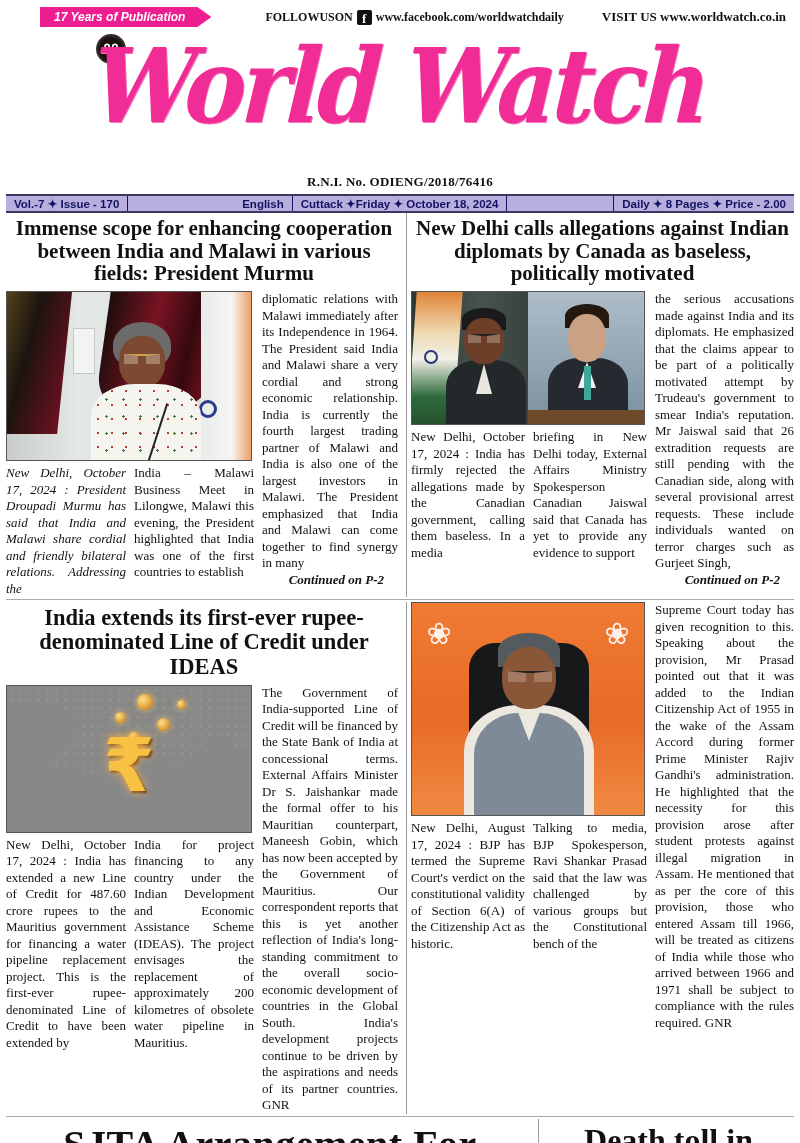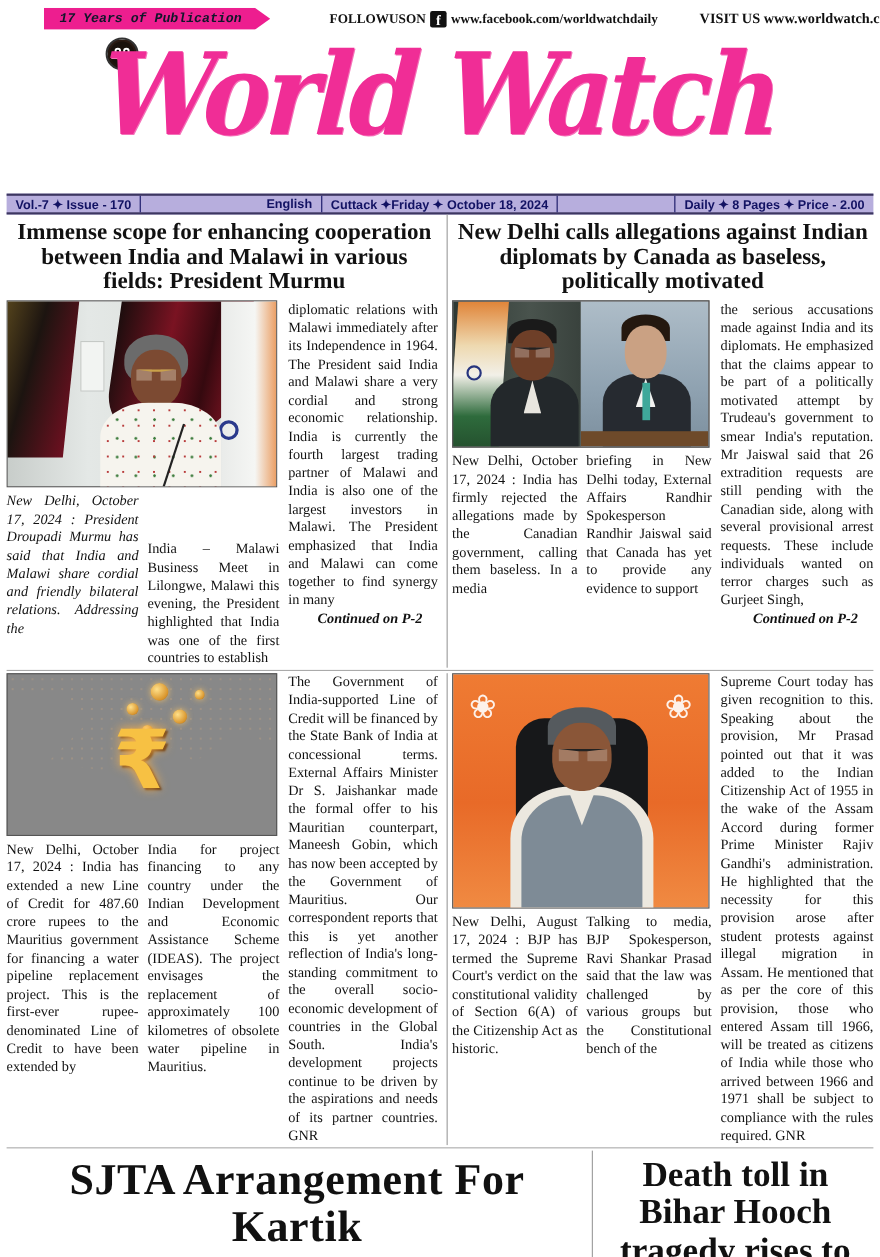--- a/index.html
+++ b/index.html
@@ -2,21 +2,21 @@
 <html><head>
 <meta charset="utf-8">
 <style>
   * { margin:0; padding:0; box-sizing:border-box; }
   html,body { background:#fff; }
   body { width:800px; font-family:"Liberation Serif", serif; color:#111; }
   .page { width:800px; min-height:1143px; padding:4px 6px 10px 6px; position:relative; }
 
   
   .topstrip { display:flex; align-items:center; height:26px; gap:10px; }
-  .pink-banner { background:#ed1e8f; color:#0f172a; font-family:Liberation Mono, monospace;
+  .pink-banner { background:#ed1e8f; color:#ffffff; font-family:Liberation Sans, sans-serif;
     font-style:italic; font-weight:bold; font-size:12px; padding:3px 26px 3px 14px; margin-left:34px;
     clip-path:polygon(0 0, calc(100% - 14px) 0, 100% 50%, calc(100% - 14px) 100%, 0 100%); white-space:nowrap; }
   .follow { display:flex; align-items:center; gap:4px; font-family:"Liberation Serif",serif;
     font-weight:bold; font-size:12px; margin-left:44px; white-space:nowrap; }
   .fb-icon { display:inline-flex; width:15px; height:15px; background:#111; color:#fff;
     font-family:"Liberation Serif",serif; font-weight:bold; align-items:flex-end; justify-content:center;
     font-size:13px; line-height:13px; border-radius:2px; }
   .visit { font-weight:bold; font-size:13px; margin-left:28px; white-space:nowrap; }
 
   
@@ -153,20 +153,21 @@
         <circle cx="15" cy="15" r="13" fill="#1a120c"></circle>
         <circle cx="10.5" cy="12" r="3.4" fill="#fff"></circle>
           <circle cx="19.5" cy="12" r="3.4" fill="#fff"></circle>
         <circle cx="10.5" cy="12" r="1.4" fill="#000"></circle>
           <circle cx="19.5" cy="12" r="1.4" fill="#000"></circle>
         <path d="M9 19 q6 5 12 0" stroke="#d33" stroke-width="2" fill="none"></path>
       </svg>
     </div>
     <div class="mast-title">World Watch</div>
   </div>
+  <div class="rni">R.N.I. No. ODIENG/2018/76416</div>
 
   <div class="infobar">
     <span class="seg">Vol.-7  ✦  Issue - 170</span>
     <span class="sep"></span>
     <span class="sp"></span>
     <span class="seg">English</span>
     <span class="sep"></span>
     <span class="seg">Cuttack   ✦Friday ✦  October 18, 2024</span>
     <span class="sep"></span>
     <span class="sp"></span>
@@ -186,21 +187,21 @@
             <div class="flag-in"></div>
             <div class="chakra"></div>
             <div class="hair"></div>
             <div class="face"></div>
             <div class="glasses"></div>
             <div class="saree"></div>
             <div class="mic"></div>
           </div>
           <div class="cols">
             <div class="body-txt" style="width:120px;font-style:italic;">New Delhi, October 17, 2024 : President Droupadi Murmu has said that India and Malawi share cordial and friendly bilateral relations. Addressing the</div>
-            <div class="body-txt" style="width:120px;margin-top:44px;">India – Malawi Business Meet in Lilongwe, Malawi this evening, the President highlighted that India was one of the first countries to establish</div>
+            <div class="body-txt" style="width:120px;">India – Malawi Business Meet in Lilongwe, Malawi this evening, the President highlighted that India was one of the first countries to establish</div>
           </div>
         </div>
         <div style="width:136px;">
           <div class="body-txt">diplomatic relations with Malawi immediately after its Independence in 1964. The President said India and Malawi share a very cordial and strong economic relationship. India is currently the fourth largest trading partner of Malawi and India is also one of the largest investors in Malawi. The President emphasized that India and Malawi can come together to find synergy in many</div>
           <div class="body-txt cont">Continued on P-2</div>
         </div>
       </div>
     </div>
 
     <div class="vrule"></div>
@@ -223,49 +224,50 @@
               <div class="suit"></div>
               <div class="shirt"></div>
               <div class="tie"></div>
               <div class="hair"></div>
               <div class="face"></div>
               <div class="podium"></div>
             </div>
           </div>
           <div class="cols">
             <div class="body-txt" style="width:114px;">New Delhi, October 17, 2024 : India has firmly rejected the allegations made by the Canadian government, calling them baseless. In a media</div>
-            <div class="body-txt" style="width:114px;">briefing in New Delhi today, External Affairs Randhir Spokesperson Randhir Jaiswal said that Canada has yet to provide any evidence to support</div>
+            <div class="body-txt" style="width:114px;">briefing in New Delhi today, External Affairs Ministry Spokesperson Canadian Jaiswal said that Canada has yet to provide any evidence to support</div>
           </div>
         </div>
         <div style="flex:1;">
           <div class="body-txt">the serious accusations made against India and its diplomats. He emphasized that the claims appear to be part of a politically motivated attempt by Trudeau's government to smear India's reputation. Mr Jaiswal said that 26 extradition requests are still pending with the Canadian side, along with several provisional arrest requests. These include individuals wanted on terror charges such as Gurjeet Singh,</div>
           <div class="body-txt cont">Continued on P-2</div>
         </div>
       </div>
     </div>
   </div>
 
   <div class="hrule"></div>
 
   <div class="row">
     <div class="col-l">
+      <h2 class="head head-b">India extends its first-ever rupee-denominated Line of Credit under IDEAS</h2>
       <div style="display:flex; gap:8px;">
         <div style="width:248px;">
           <div class="photo ph-rupee">
             <div class="map"></div>
             <div class="coin c1"></div>
             <div class="coin c2"></div>
             <div class="coin c3"></div>
             <div class="coin c4"></div>
             <div class="coin c5"></div>
             <div class="rupee">₹</div>
           </div>
           <div class="cols">
             <div class="body-txt" style="width:120px;">New Delhi, October 17, 2024 :  India has extended a new Line of Credit for 487.60 crore rupees to the Mauritius government for financing a water pipeline replacement project. This is the first-ever rupee-denominated Line of Credit to have been extended by</div>
-            <div class="body-txt" style="width:120px;">India for project financing to any country under the Indian Development and Economic Assistance Scheme (IDEAS). The project envisages the replacement of approximately 100 kilometres of obsolete water pipeline in Mauritius.</div>
+            <div class="body-txt" style="width:120px;">India for project financing to any country under the Indian Development and Economic Assistance Scheme (IDEAS). The project envisages the replacement of approximately 200 kilometres of obsolete water pipeline in Mauritius.</div>
           </div>
         </div>
         <div style="width:136px;">
           <div class="body-txt">The Government of India-supported Line of Credit will be financed by the State Bank of India at concessional terms. External Affairs Minister Dr S. Jaishankar made the formal offer to his Mauritian counterpart, Maneesh Gobin, which has now been accepted by the Government of Mauritius. Our correspondent reports that this is yet another reflection of India's long-standing commitment to the overall socio-economic development of countries in the Global South. India's development projects continue to be driven by the aspirations and needs of its partner countries. GNR</div>
         </div>
       </div>
     </div>
 
     <div class="vrule"></div>
 

